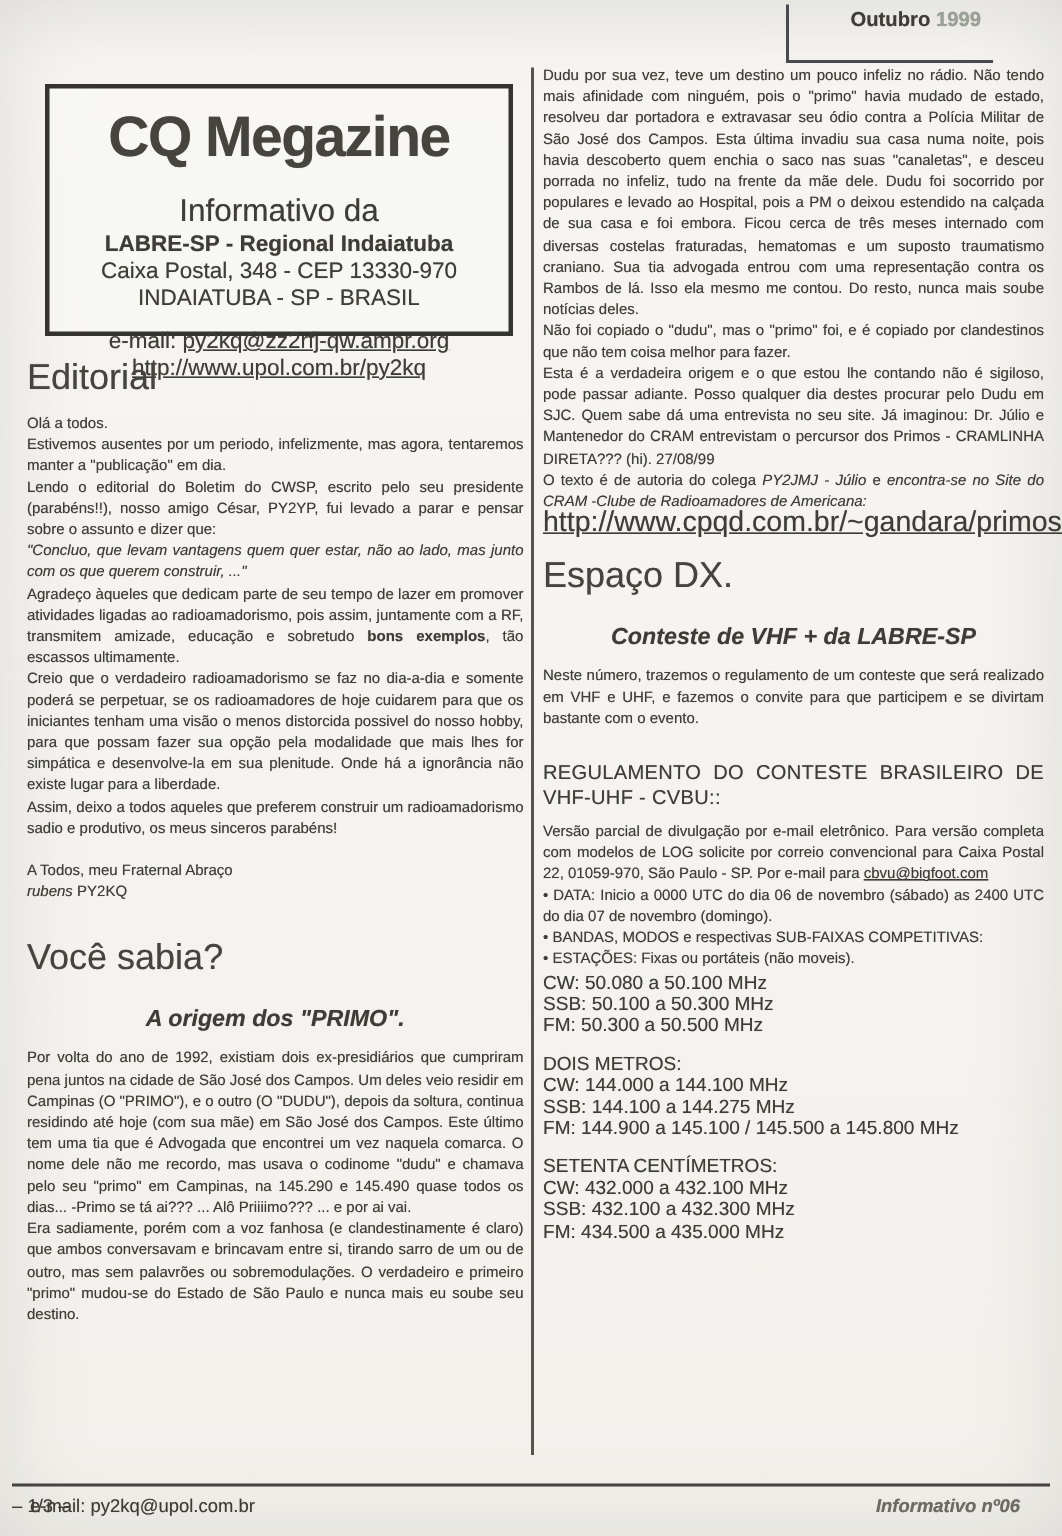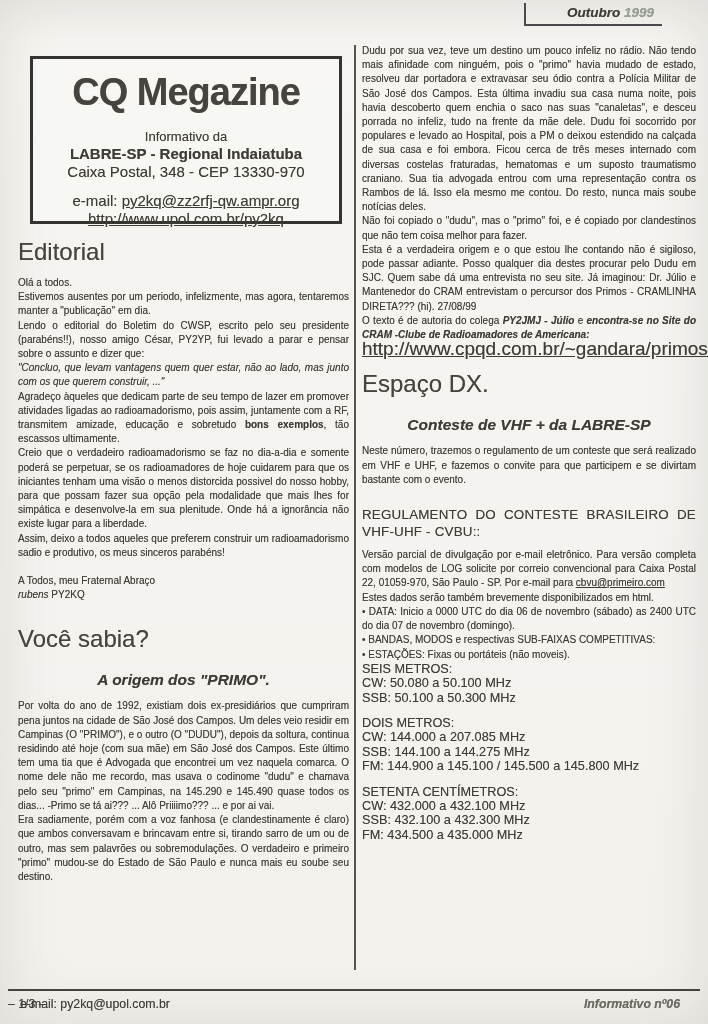--- a/index.html
+++ b/index.html
@@ -4,47 +4,47 @@
 <style>
   html,body{margin:0;padding:0;background:#e7e6e2;}
   .page{
     position:relative;width:708px;height:1024px;margin:0 auto;overflow:hidden;
     background:linear-gradient(180deg,#f2f1ed 0%,#f6f5f1 4%,#f4f3ef 60%,#f2f1ec 100%);
     font-family:"Liberation Sans",sans-serif;color:#3d3c36;
     box-shadow:inset 0 0 60px rgba(120,118,110,0.18);
   }
   .page *{text-shadow:0 0 0.5px rgba(70,68,60,0.55);}
   
-  .date-box{position:absolute;top:3px;left:524px;width:128px;padding:2px 8px 4px 0;
+  .date-box{position:absolute;top:3px;left:524px;width:128px;padding:2px 8px 20px 0;
     border-left:2px solid #4a4a4e;border-bottom:2px solid #4a4a4e;text-align:right;
-    font-size:13.5px;font-weight:bold;font-style:italic;}
+    font-size:13.5px;font-weight:bold;}
   .date-year{color:#99a198;}
   
   .masthead{position:absolute;top:56px;left:30px;width:306px;height:162px;
     border:3px solid #34332f;text-align:center;background:rgba(250,249,246,0.5);}
   .mh-title{font-size:38px;font-weight:bold;letter-spacing:-1px;margin-top:12px;color:#45443e;}
-  .mh-sub{margin-top:15px;font-size:13px;}
+  .mh-sub{margin-top:15px;font-size:21px;}
   .mh-org{font-size:15px;font-weight:bold;margin-top:1px;}
   .mh-line{font-size:15px;margin-top:1px;}
   .mh-email{margin-top:12px;}
   .lnk{text-decoration:underline;color:inherit;cursor:pointer;}
   
   .divider{position:absolute;left:354px;top:45px;height:925px;width:2px;background:#55544f;}
   .col-left{position:absolute;top:238px;left:18px;width:331px;}
   .col-right{position:absolute;top:44px;left:362px;width:334px;}
   .h1{font-size:24px;color:#45443e;margin:0 0 10px 0;}
   .h-vs{margin-top:23px;}
   .h-dx{margin-top:14px;margin-bottom:10px;}
   .subhead{text-align:center;font-weight:bold;font-style:italic;font-size:15.5px;margin:18px 0 10px 0;}
   .body-text p{margin:0;font-size:10px;line-height:14.2px;text-align:justify;}
   .sig{margin-top:14px;}
   .sig p{text-align:left;}
   .s-b{font-weight:bold;}
   .s-i{font-style:italic;}
-  .s-bi{font-weight:bold;font-style:italic;}
+  .s-bi{font-weight:normal;font-style:italic;}
   .s-u{text-decoration:underline;}
   .link-line{font-size:19px;line-height:14.2px;}
   .reg-head{font-size:13.4px;line-height:16.5px;letter-spacing:0.2px;margin:20px 0 8px 0;text-align:justify;}
   .bullet::before{content:"\2022  ";}
   .bands{margin-top:0;}
   .band{margin-top:11px;}
   .band:first-child{margin-top:0;}
   .band div{font-size:12.7px;line-height:14.4px;}
   
   .footer{position:absolute;left:8px;top:989px;width:692px;border-top:2px solid #44433f;height:30px;}
@@ -60,20 +60,21 @@
   <div class="date-box">
     <span>Outubro</span>
     <span class="date-year">1999</span>
   </div>
 
   <div class="masthead">
     <div class="mh-title">CQ Megazine</div>
     <div class="mh-sub">Informativo da</div>
     <div class="mh-org">LABRE-SP - Regional Indaiatuba</div>
     <div class="mh-line">Caixa Postal, 348 - CEP 13330-970</div>
+    <div class="mh-line">INDAIATUBA - SP - BRASIL</div>
     <div class="mh-line mh-email"><span>e-mail: </span><a class="lnk">py2kq@zz2rfj-qw.ampr.org</a></div>
     <div class="mh-line"><a class="lnk">http://www.upol.com.br/py2kq</a></div>
   </div>
 
   <div class="divider"></div>
 
   <div class="col-left">
     <div class="h1">Editorial</div>
     <div class="body-text">
         <p><span>Olá a todos.</span></p>
@@ -104,37 +105,36 @@
         <p><span>O texto é de autoria do colega </span><span class="s-bi">PY2JMJ - Júlio</span><span> e </span><span class="s-bi">encontra-se no Site do CRAM -Clube de Radioamadores de Americana:</span></p>
       </div>
     <div class="link-line"><a class="lnk">http://www.cpqd.com.br/~gandara/primos.htm</a></div>
     <div class="h1 h-dx">Espaço DX.</div>
     <div class="subhead">Conteste de VHF + da LABRE-SP</div>
     <div class="body-text">
         <p><span>Neste número, trazemos o regulamento de um conteste que será realizado em VHF e UHF, e fazemos o convite para que participem e se divirtam bastante com o evento.</span></p>
       </div>
     <div class="reg-head">REGULAMENTO DO CONTESTE BRASILEIRO DE VHF-UHF - CVBU::</div>
     <div class="body-text">
-        <p><span>Versão parcial de divulgação por e-mail eletrônico. Para versão completa com modelos de LOG solicite por correio convencional para Caixa Postal 22, 01059-970, São Paulo - SP. Por e-mail para </span><span class="s-u">cbvu@primeiro.com</span></p>
-        <p><span>Estes dados serão também brevemente disponibilizados em html.</span></p>
+        <p><span>Versão parcial de divulgação por e-mail eletrônico. Para versão completa com modelos de LOG solicite por correio convencional para Caixa Postal 22, 01059-970, São Paulo - SP. Por e-mail para </span><span class="s-u">cbvu@bigfoot.com</span></p>
       </div>
     <div class="body-text">
         <p class="bullet"><span>DATA: Inicio a 0000 UTC do dia 06 de novembro (sábado) as 2400 UTC do dia 07 de novembro (domingo).</span></p>
         <p class="bullet"><span>BANDAS, MODOS e respectivas SUB-FAIXAS COMPETITIVAS:</span></p>
         <p class="bullet"><span>ESTAÇÕES: Fixas ou portáteis (não moveis).</span></p>
       </div>
     <div class="bands">
         <div class="band">
-          <div>SEIS METROS:</div>
           <div>CW: 50.080 a 50.100 MHz</div>
           <div>SSB: 50.100 a 50.300 MHz</div>
+          <div>FM: 50.300 a 50.500 MHz</div>
         </div>
         <div class="band">
           <div>DOIS METROS:</div>
-          <div>CW: 144.000 a 207.085 MHz</div>
+          <div>CW: 144.000 a 144.100 MHz</div>
           <div>SSB: 144.100 a 144.275 MHz</div>
           <div>FM: 144.900 a 145.100 / 145.500 a 145.800 MHz</div>
         </div>
         <div class="band">
           <div>SETENTA CENTÍMETROS:</div>
           <div>CW: 432.000 a 432.100 MHz</div>
           <div>SSB: 432.100 a 432.300 MHz</div>
           <div>FM: 434.500 a 435.000 MHz</div>
         </div>
       </div>

